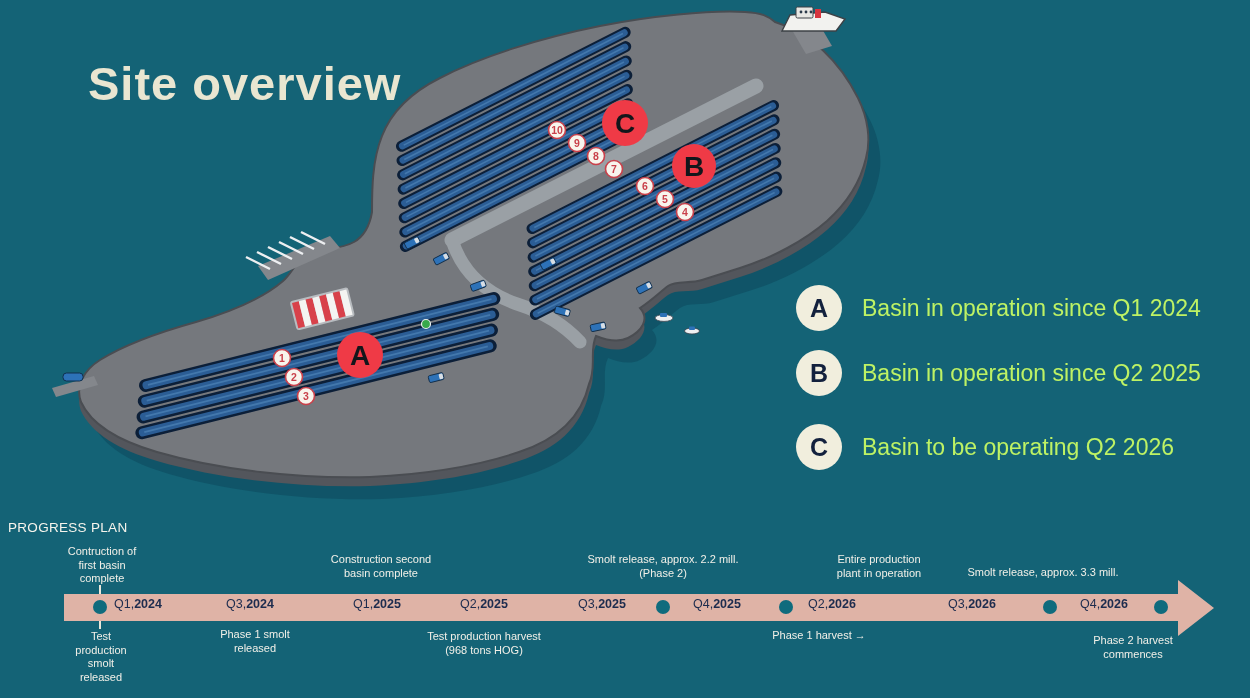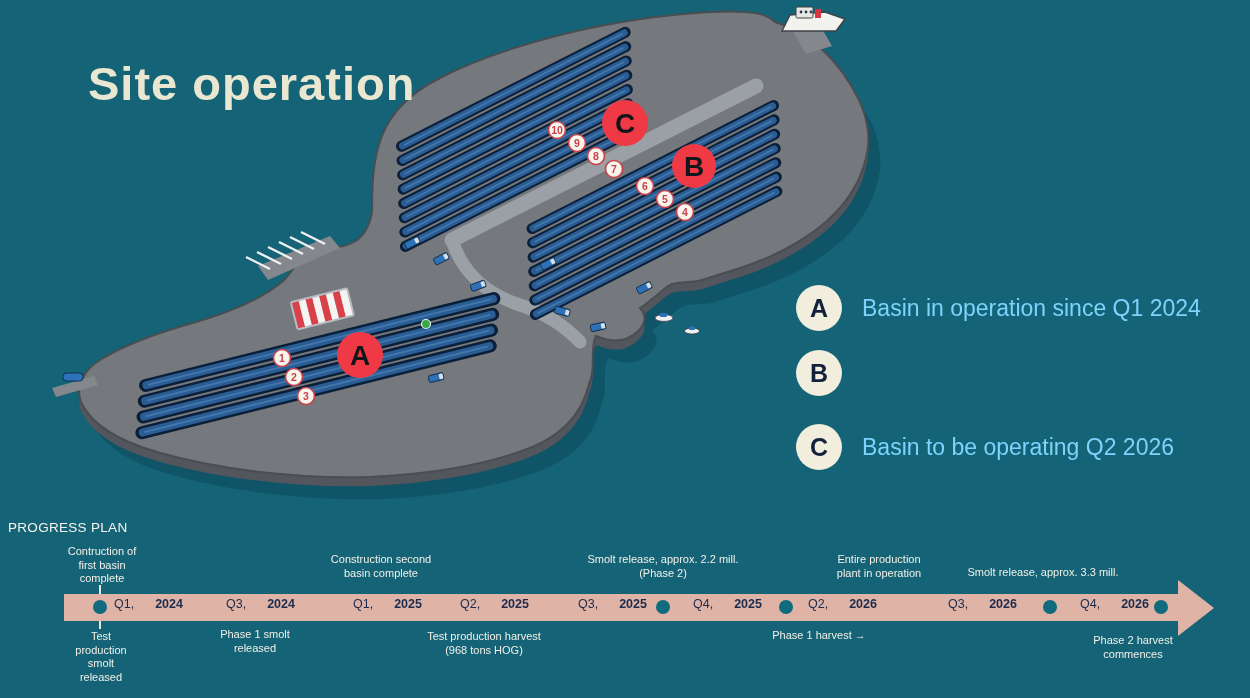--- a/index.html
+++ b/index.html
@@ -7,32 +7,32 @@
          font-family:"Liberation Sans",sans-serif;}
   .title{position:absolute;left:88px;top:56px;font-size:47px;font-weight:bold;
          color:#e9e6d1;letter-spacing:1px;}
   svg.map{position:absolute;left:0;top:0;}
 
   
   .legend-row{position:absolute;left:796px;display:flex;align-items:center;gap:20px;}
   .legend-circle{width:46px;height:46px;border-radius:50%;background:#f1eedd;
                  display:flex;align-items:center;justify-content:center;
                  font-weight:bold;font-size:25px;color:#13213d;flex:0 0 auto;}
-  .legend-text{font-size:23px;color:#7dd3fc;white-space:nowrap;}
+  .legend-text{font-size:23px;color:#bef264;white-space:nowrap;}
 
   
   .pp-heading{position:absolute;left:8px;top:520px;font-size:13.5px;font-weight:normal;
               color:#f6f4ec;letter-spacing:.3px;}
   .tl-band{position:absolute;left:64px;top:594px;width:1114px;height:27px;background:#dfb3a6;}
   .tl-head{position:absolute;left:1178px;top:580px;width:0;height:0;
            border-left:36px solid #dfb3a6;border-top:28px solid transparent;
            border-bottom:28px solid transparent;}
   .quarter{position:absolute;top:594px;height:20px;display:flex;align-items:center;
            font-size:12.5px;color:#1d2c4e;white-space:nowrap;}
-  .quarter b{margin-left:21px;}
+  .quarter b{margin-left:0;}
   .tl-dot{position:absolute;top:600px;width:14px;height:14px;border-radius:50%;background:#0f6b7d;}
   .note{position:absolute;transform:translateX(-50%);text-align:center;font-size:11px;
         line-height:13.5px;color:#f2f0e8;white-space:pre-line;}
   .tick{position:absolute;width:2px;background:#e9e7db;}
 
   
   .badge text{font-size:28px;font-weight:bold;fill:#13161b;text-anchor:middle;
               font-family:"Liberation Sans",sans-serif;}
   .marker circle{fill:#f8f5ed;stroke:#c9414b;stroke-width:1.6;}
   .marker text{font-size:10.5px;font-weight:bold;fill:#c9414b;text-anchor:middle;
@@ -210,32 +210,33 @@
     <g class="badge" transform="translate(694,166)">
       <circle r="22" fill="#ef3a46"></circle>
         <text dy="9.5">B</text>
       </g>
     <g class="badge" transform="translate(625,123)">
       <circle r="23" fill="#ef3a46"></circle>
         <text dy="9.5">C</text>
       </g>
   </svg>
 
-  <div class="title">Site operation</div>
+  <div class="title">Site overview</div>
 
   <div class="legend-row" style="top:285px">
     <div class="legend-circle">
       <span>A</span>
       </div>
     <div class="legend-text">Basin in operation since Q1 2024</div>
   </div>
   <div class="legend-row" style="top:350px">
     <div class="legend-circle">
       <span>B</span>
       </div>
+    <div class="legend-text">Basin in operation since Q2 2025</div>
   </div>
   <div class="legend-row" style="top:424px">
     <div class="legend-circle">
       <span>C</span>
       </div>
     <div class="legend-text">Basin to be operating Q2 2026</div>
   </div>
 
   <div class="pp-heading">PROGRESS PLAN</div>
 

